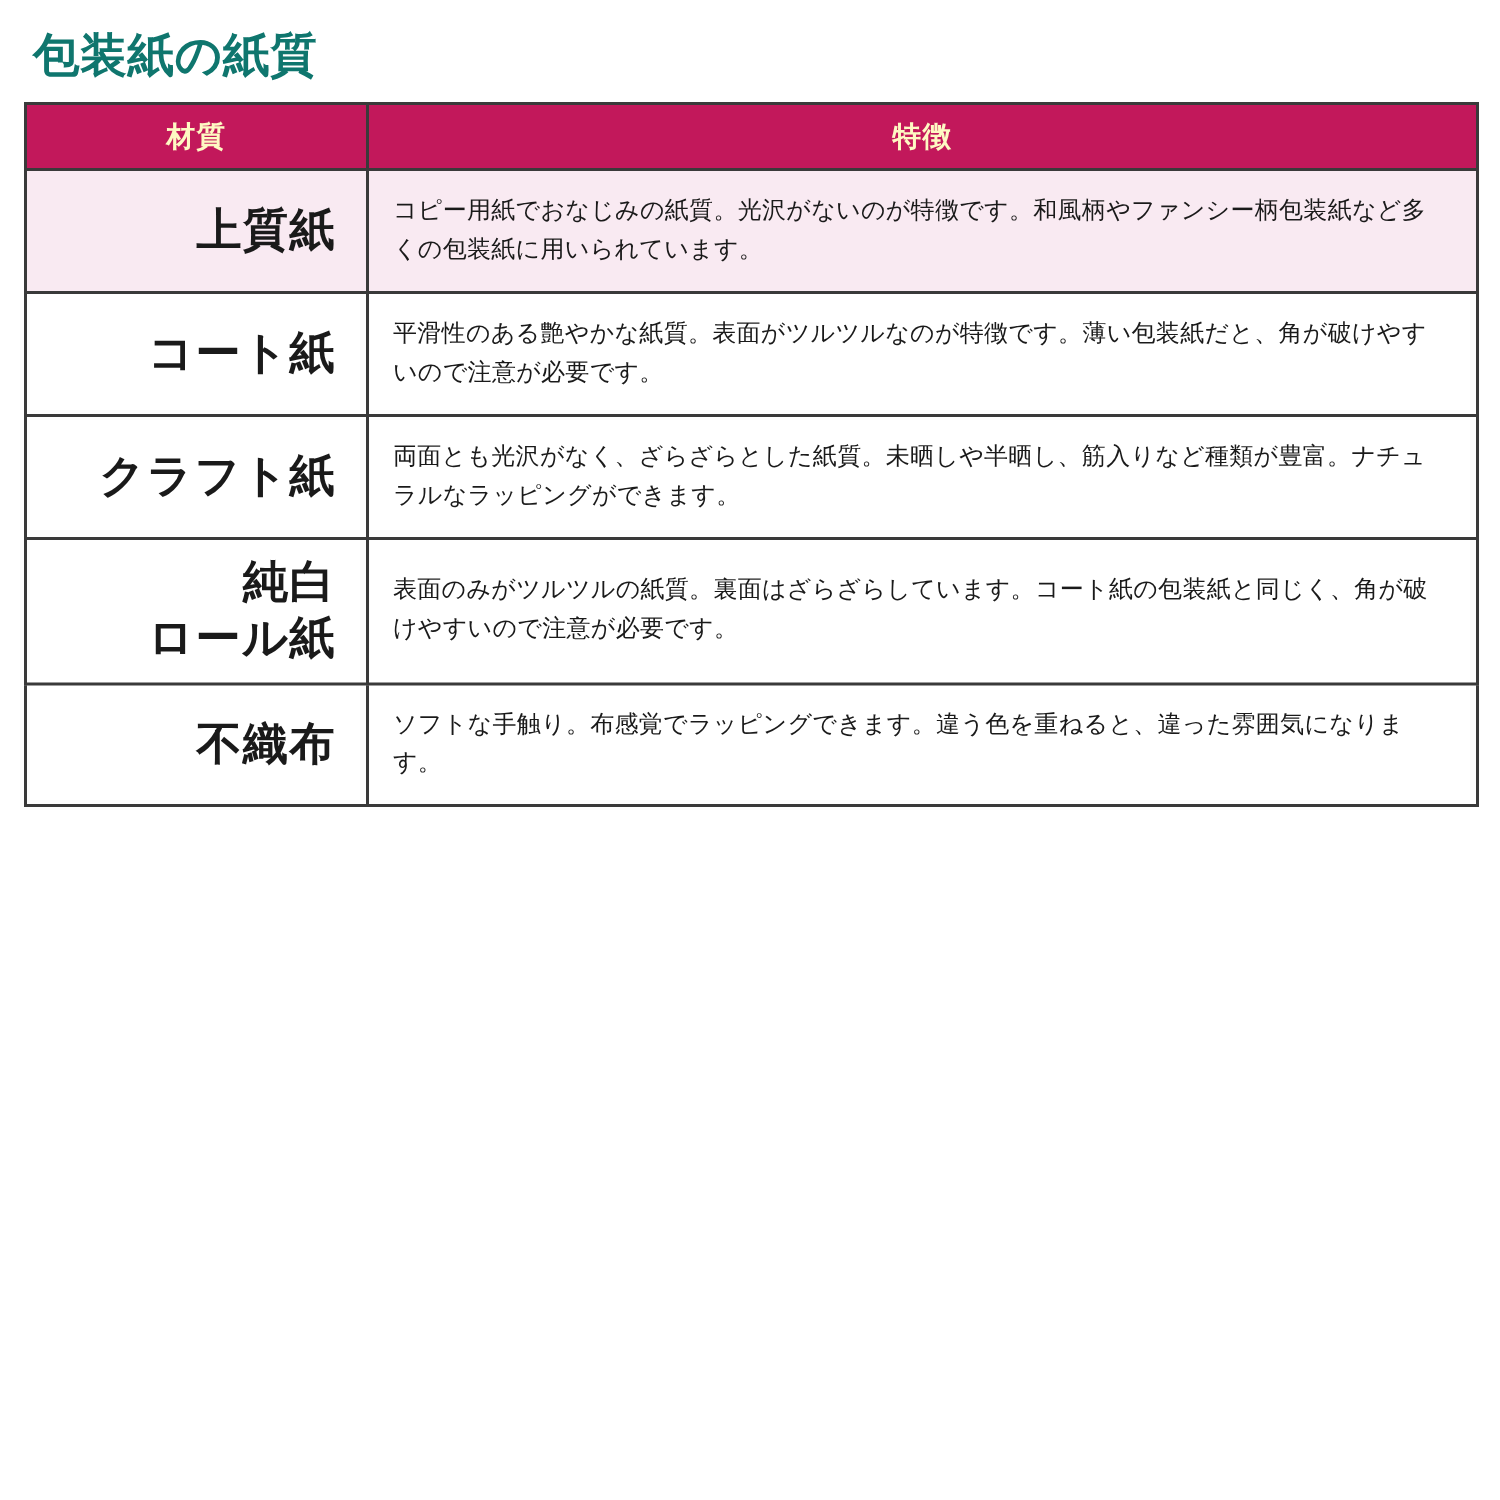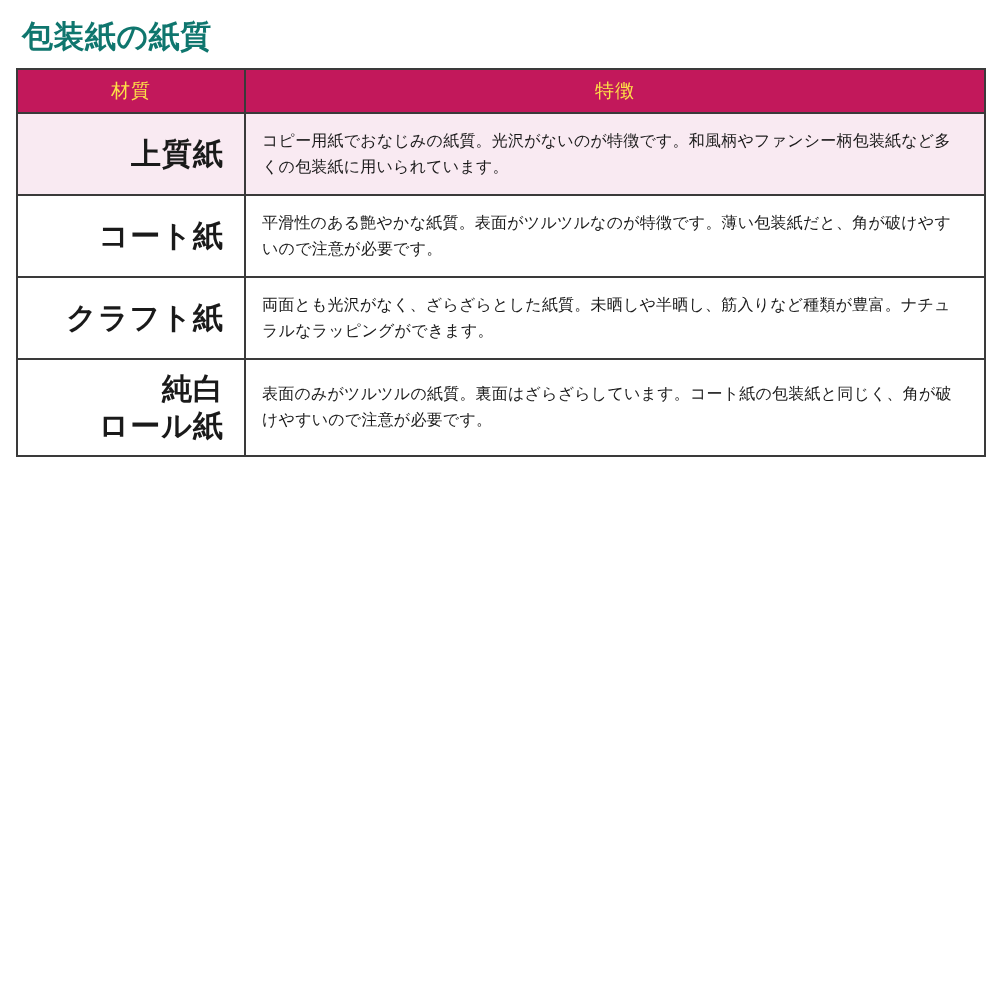--- a/index.html
+++ b/index.html
@@ -35,23 +35,23 @@
     table-layout: fixed;
     border: 2px solid #3a3a3a;
   }
   table.paper-table th,
   table.paper-table td {
     border: 2px solid #3a3a3a;
     vertical-align: middle;
   }
   thead th {
     background: #c2185b;
-    color: #fde047;
+    color: #fef9c3;
     font-size: 19px;
-    font-weight: normal;
+    font-weight: bold;
     padding: 8px 0;
     letter-spacing: 1px;
   }
   col.col-material { width: 228px; }
   col.col-feature  { width: 740px; }
 
   td.material {
     text-align: right;
     font-size: 30px;
     font-weight: bold;
@@ -103,16 +103,20 @@
       </tr>
       <tr class="plain">
         <td class="material">クラフト紙</td>
         <td class="feature">両面とも光沢がなく、ざらざらとした紙質。未晒しや半晒し、筋入りなど種類が豊富。ナチュラルなラッピングができます。</td>
       </tr>
       <tr class="plain">
         <td class="material">純白
 ロール紙</td>
         <td class="feature">表面のみがツルツルの紙質。裏面はざらざらしています。コート紙の包装紙と同じく、角が破けやすいので注意が必要です。</td>
       </tr>
+      <tr class="plain">
+        <td class="material">不織布</td>
+        <td class="feature">ソフトな手触り。布感覚でラッピングできます。違う色を重ねると、違った雰囲気になります。</td>
+      </tr>
     </tbody>
   </table>
 
 </div>
 
 </body></html>

